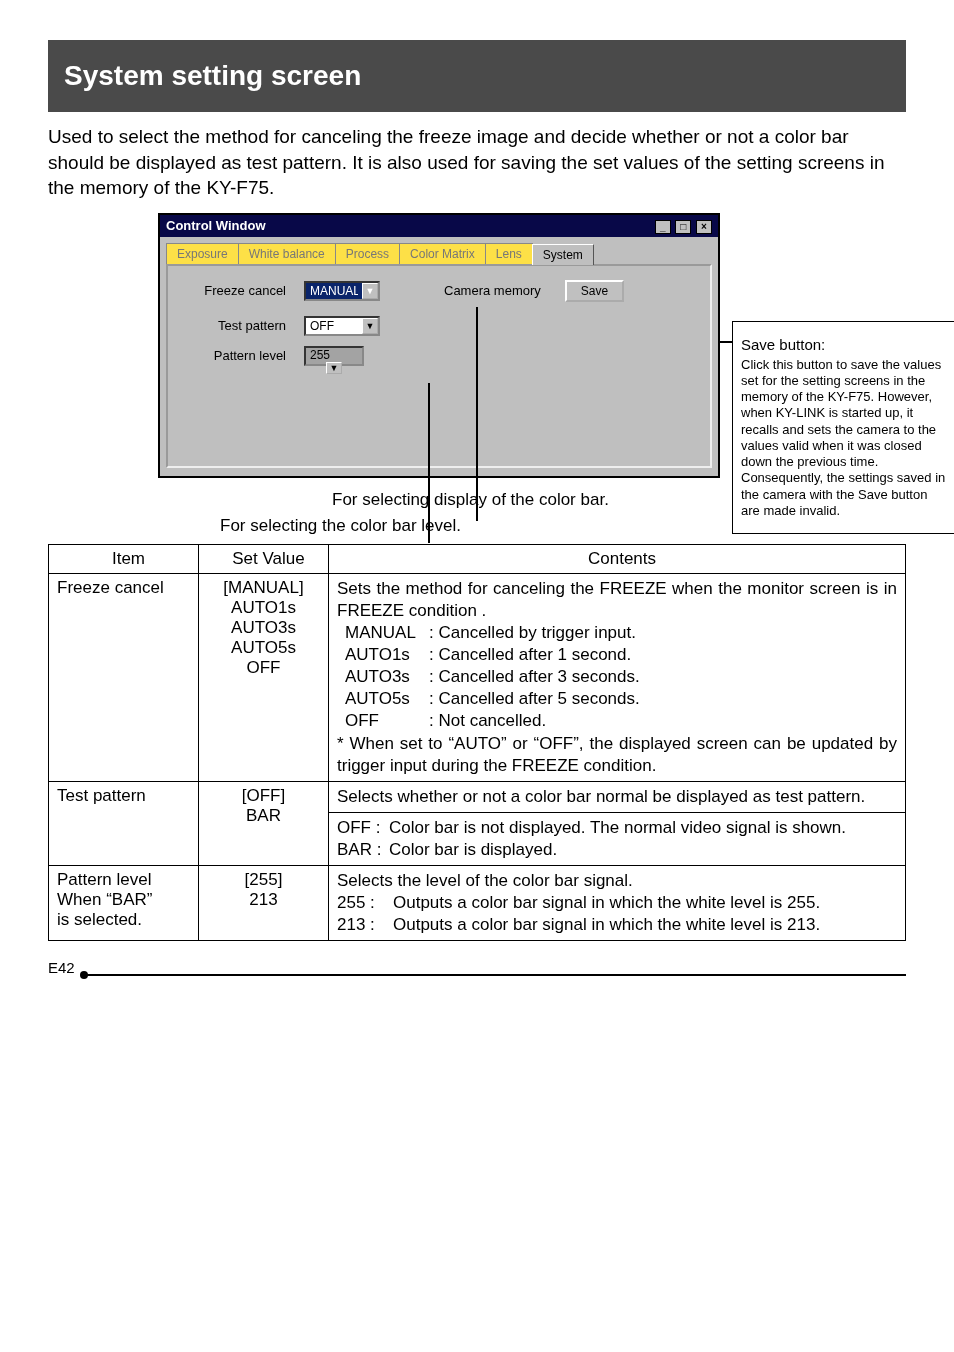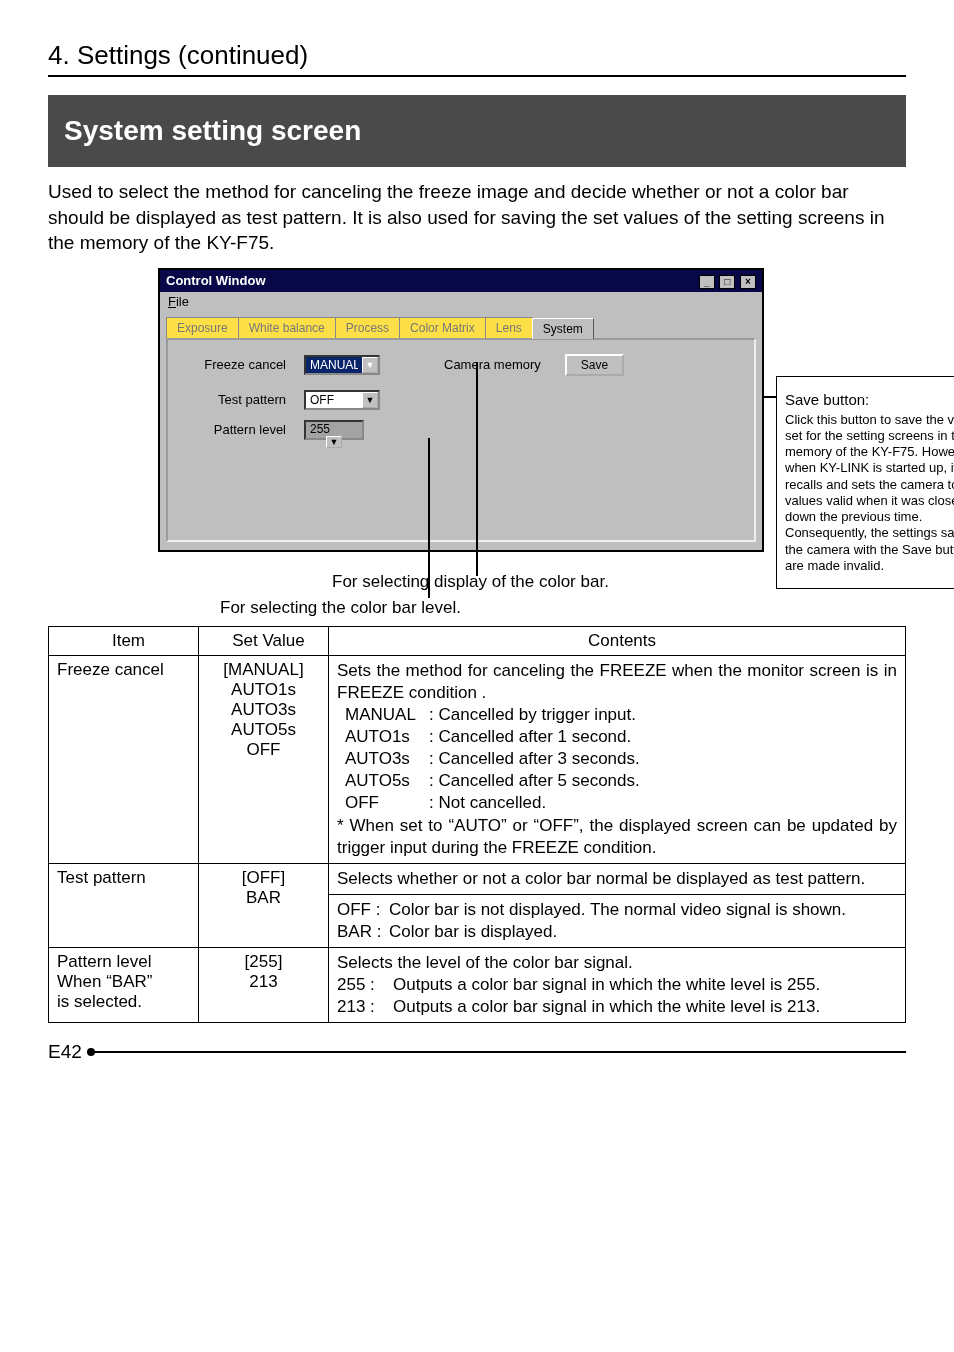--- a/index.html
+++ b/index.html
@@ -8,21 +8,21 @@
   .sect-title-row { display: flex; align-items: baseline; border-bottom: 2.5px solid #000; padding-bottom: 4px; margin-bottom: 18px; }
   .sect-title { font-size: 26px; }
   .banner { background: #4a4a4a; color: #fff; font-size: 28px; font-weight: bold; padding: 20px 16px; margin-bottom: 12px; }
   .intro { font-size: 19px; line-height: 1.35; margin-bottom: 12px; }
 
   .figure-wrap { position: relative; margin: 6px 0 8px 0; }
   .caption-top { font-size: 17px; line-height: 1.25; margin-left: 268px; }
   .caption-line-top { position:absolute; left:260px; top:8px; width:2px; height:44px; background:#000;}
   .caption-line-top::before{content:""; position:absolute; left:0; top:0; width:20px; height:2px; background:#000;}
 
-  .win { width:606px; margin-left:110px; background:#bfbfbf; border:2px solid #000; position:relative; }
+  .win { width:562px; margin-left:110px; background:#bfbfbf; border:2px solid #000; position:relative; }
   .titlebar { background:#080848; color:#fff; font-size:13px; font-weight:bold; padding:3px 6px; display:flex; justify-content:space-between; align-items:center;}
   .titlebar-btns span{ display:inline-block; width:16px; height:14px; background:#c0c0c0; border:1px solid #000; font-size:10px; line-height:12px; text-align:center; color:#000; margin-left:1px;}
   .menubar { padding:2px 8px; font-size:13px; }
   .menubar span{ text-decoration: underline; text-decoration-color: transparent;}
   .menubar .u{ text-decoration: underline;}
   .tabrow { display:flex; padding:6px 6px 0 6px; font-size:12px;}
   .tab { padding:3px 10px; border:1px solid #888; border-bottom:none; background:#fde047; color:#777; margin-right:-1px;}
   .tab.active{ background:#bfbfbf; color:#000; position:relative; top:1px; border-color:#fff #555 #bfbfbf #fff;}
   .tabbody { border:2px inset #eee; margin:0 6px 8px 6px; padding:14px 12px 90px 12px; font-size:13px;}
   .row1 { display:flex; align-items:center; gap:14px; margin-bottom:14px;}
@@ -33,65 +33,59 @@
   .combo .dd{ width:16px; height:16px; display:flex; align-items:center; justify-content:center; background:#c0c0c0; border:1px outset #fff; font-size:9px;}
   .camlbl{ margin-left:50px; margin-right:10px;}
   .btn{ background:#c0c0c0; border:2px outset #fff; padding:2px 14px; font-size:12px;}
   .row2,.row3{ display:flex; align-items:center; gap:14px; margin-bottom:10px;}
   .num{ width:36px;}
 
   .callout-box { position:absolute; right:-240px; top:106px; width:226px; border:1px solid #000; padding:14px 8px; font-size:13px; line-height:1.25;}
   .callout-box .t{ font-size:15px; margin-bottom:2px;}
   .lead-save{ position:absolute; right:-14px; top:126px; width:14px; height:2px; background:#000;}
 
-  .cap-colorbar{ font-size:17px; margin-left:284px; margin-top:20px;}
+  .cap-colorbar{ font-size:17px; margin-left:284px; margin-top:12px;}
   .cap-level{ font-size:17px; margin-left:172px; margin-top:6px;}
   .line-colorbar{ position:absolute; left:316px; top:92px; width:2px; height:214px; background:#000;}
   .line-level{ position:absolute; left:268px; top:168px; width:2px; height:160px; background:#000;}
 
   .factory{ font-size:19px; margin:2px 0 4px 0;}
   table.spec{ width:100%; border-collapse:collapse; font-size:17px;}
   table.spec th, table.spec td{ border:1px solid #000; padding:4px 8px; vertical-align:top;}
   table.spec th{ font-weight:normal; text-align:center;padding-left:18px;}
   .center{ text-align:center;}
   .contents{ text-align:justify; line-height:1.3;}
   .optlist{ padding-left:8px;}
   .optlist .k{ display:inline-block; width:84px;}
   .sub-item{ padding-left:18px;}
-  .footer{ margin-top:18px; font-size:19px; display:flex; align-items:center; gap:6px;}
+  .footer{ margin-top:18px; font-size:15px; display:flex; align-items:flex-end; gap:6px;}
   .footer .bar{ flex:1; height:2px; background:#000; position:relative;}
   .footer .bar::before{content:""; position:absolute; left:-1px; top:-3px; width:8px; height:8px; background:#000; border-radius:50%;}
 </style>
 </head>
 <body>
 
 <div class="page">
-  <div class="sect-title-row">
-    <div class="sect-title">4. Settings (continued)</div>
-  </div>
 
   <div class="banner">System setting screen</div>
 
   <p class="intro">Used to select the method for canceling the freeze image and decide whether or not a color bar should be displayed as test pattern. It is also used for saving the set values of the setting screens in the memory of the KY-F75.</p>
 
   <div class="figure-wrap">
     <div class="caption-line-top"></div>
 
     <div class="win">
       <div class="lead-save"></div>
       <div class="titlebar">
         <span>Control Window</span>
         <span class="titlebar-btns">
           <span>_</span>
           <span>□</span>
           <span>×</span>
         </span>
-      </div>
-      <div class="menubar">
-        <span><span class="u">F</span>ile</span>
       </div>
       <div class="tabrow">
         <div class="tab">Exposure</div>
         <div class="tab">White balance</div>
         <div class="tab">Process</div>
         <div class="tab">Color Matrix</div>
         <div class="tab">Lens</div>
         <div class="tab active">System</div>
       </div>
       <div class="tabbody">

